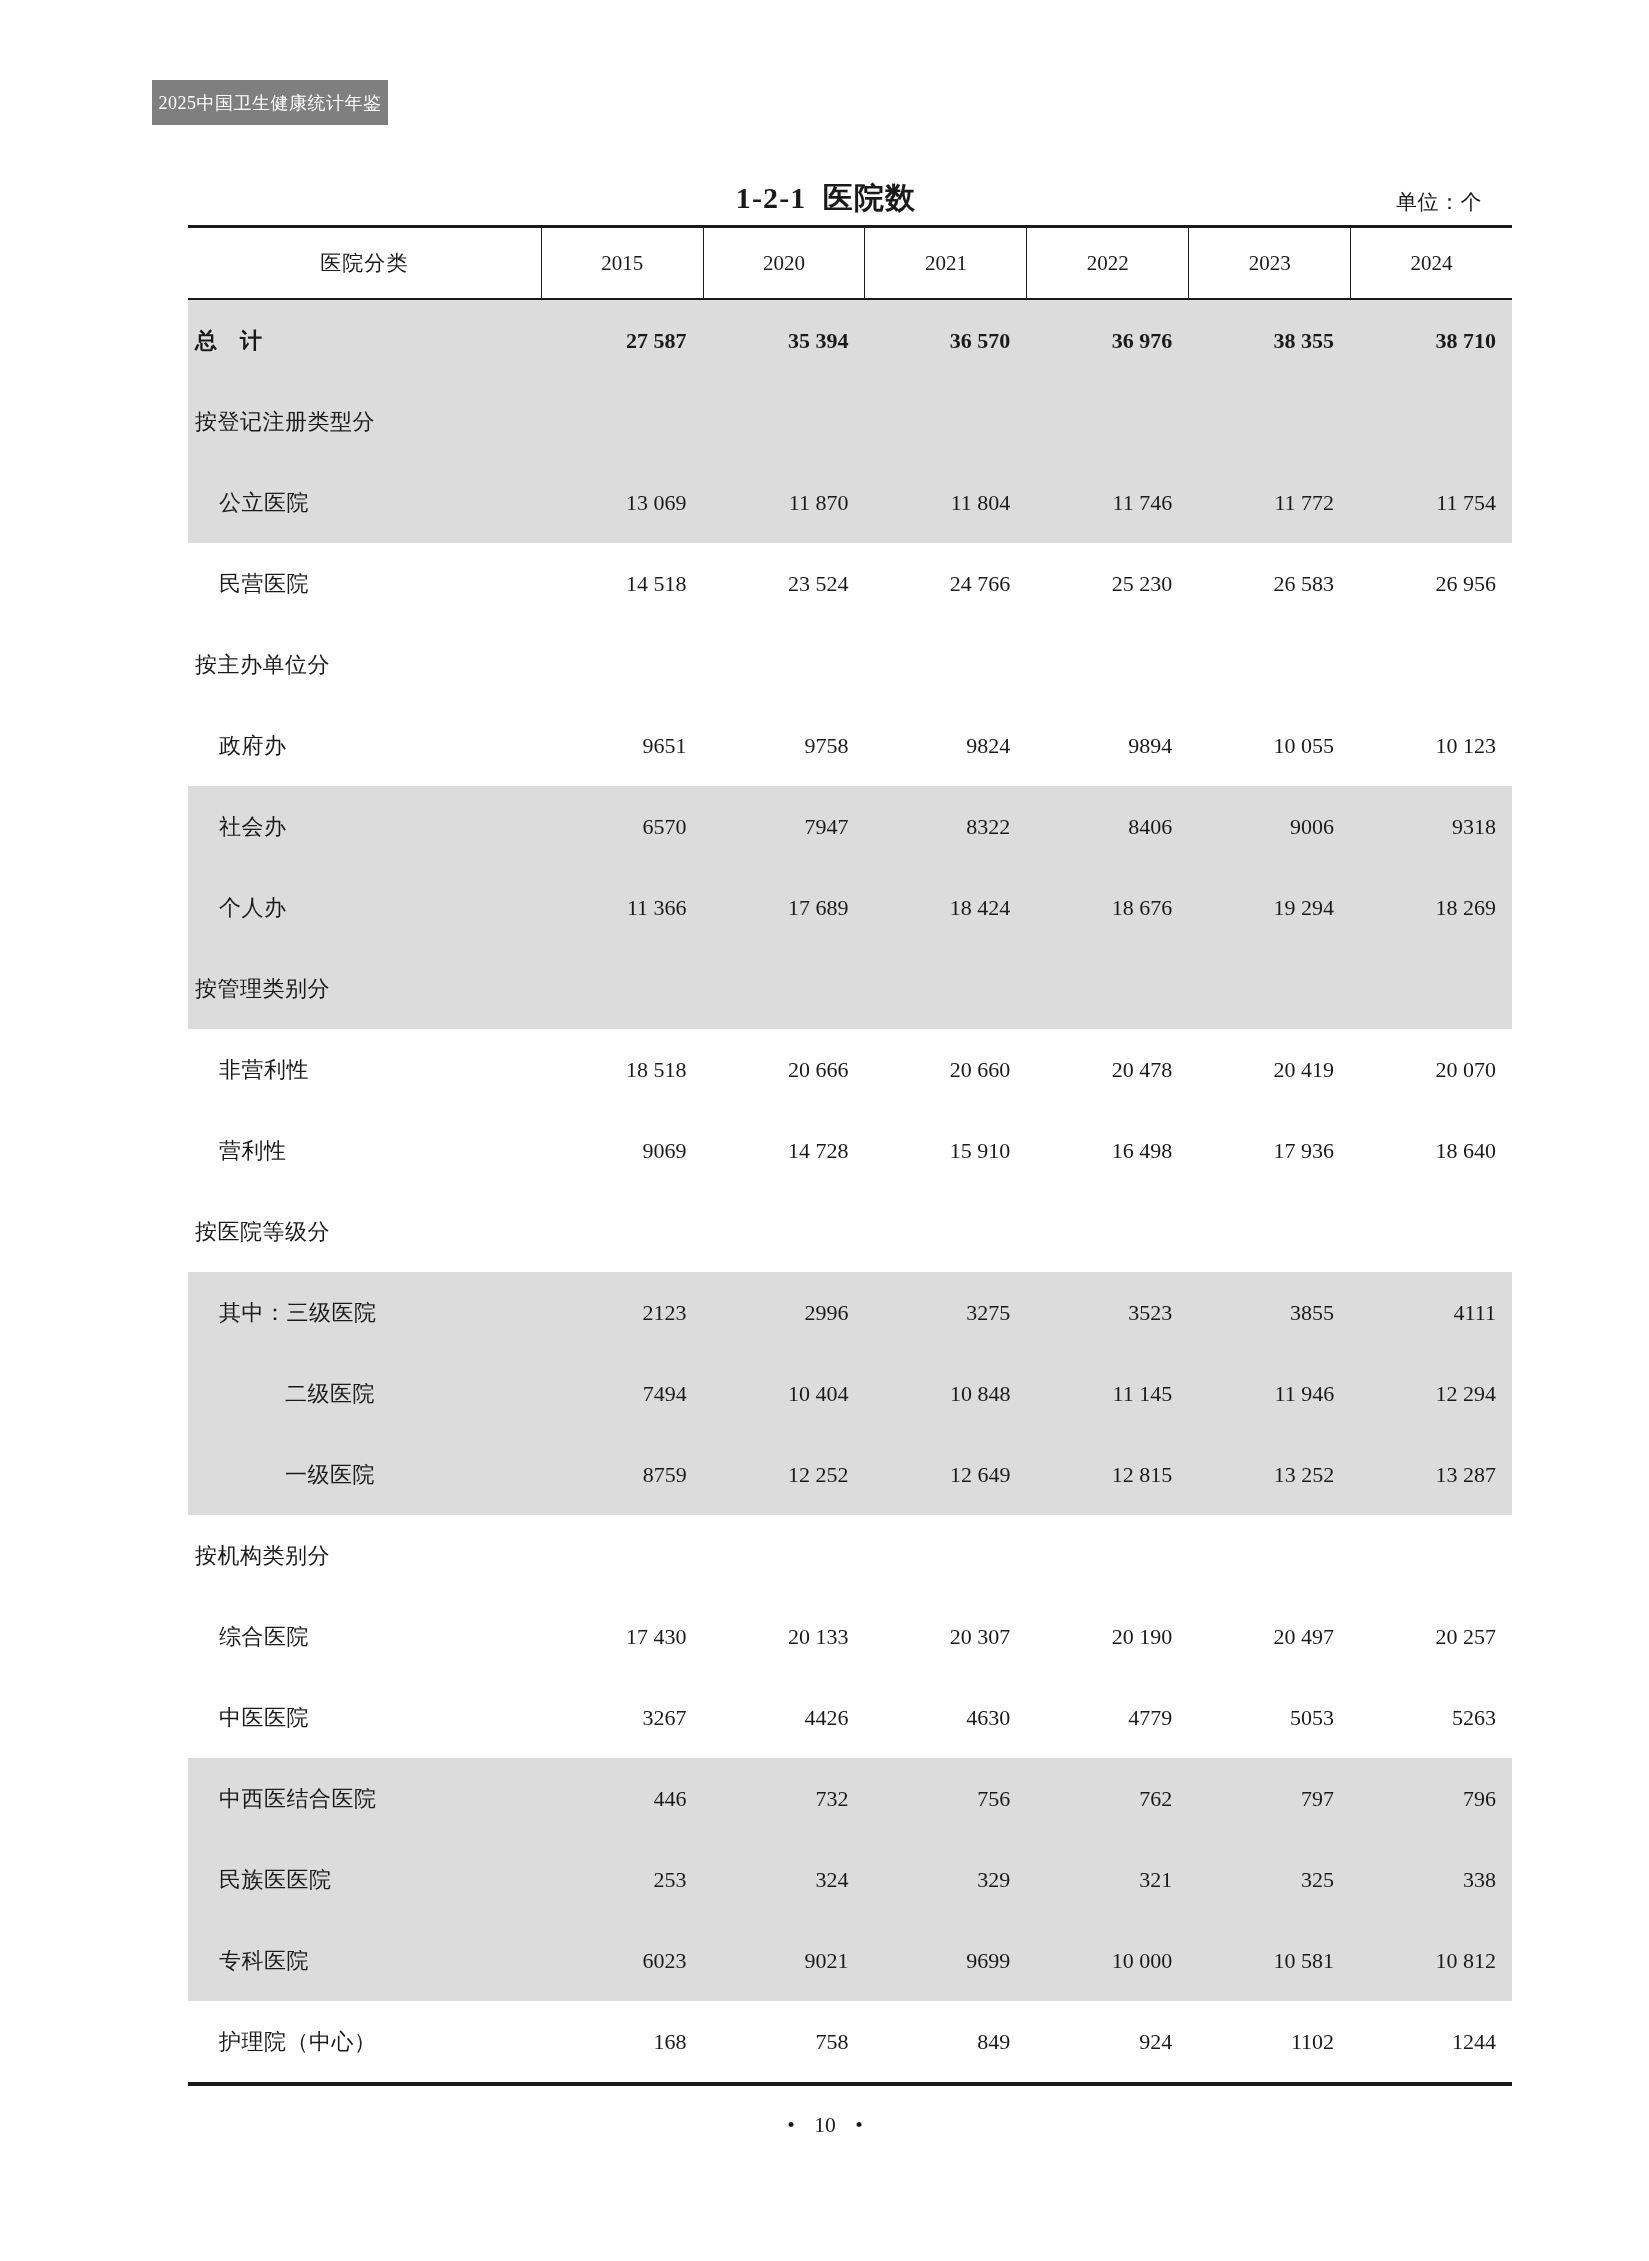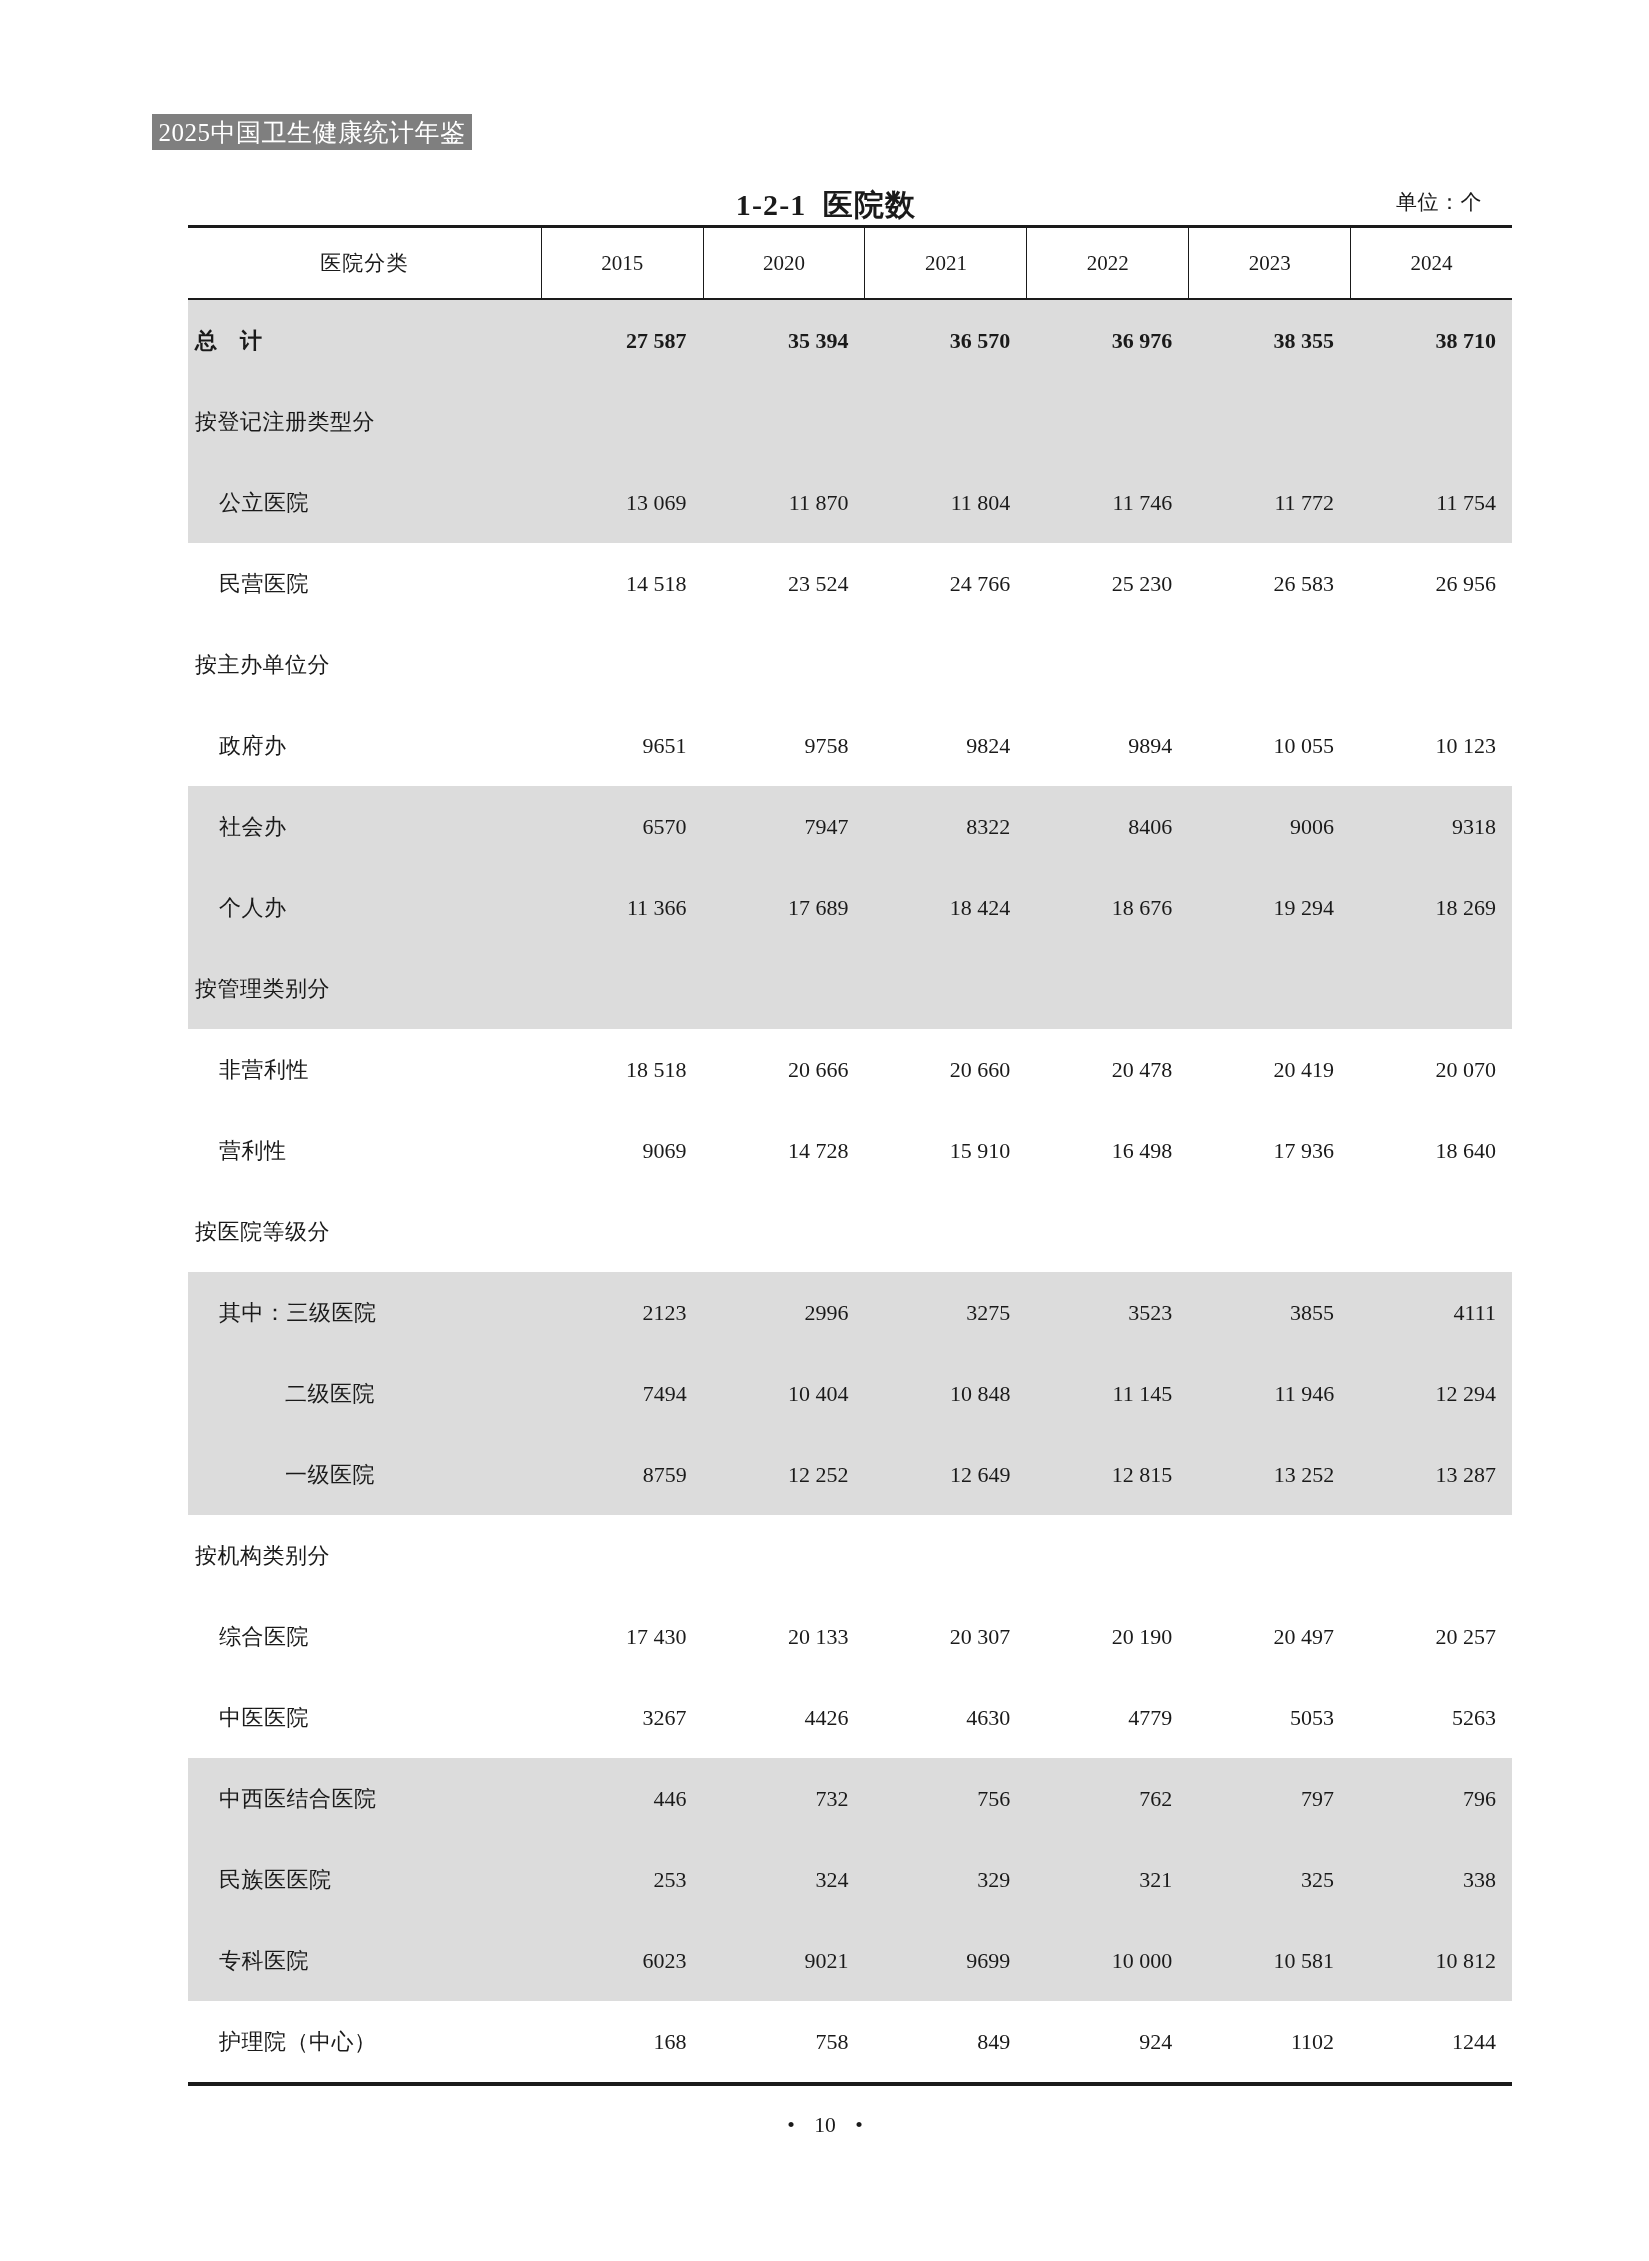--- a/index.html
+++ b/index.html
@@ -11,27 +11,27 @@
   html,body{margin:0;padding:0;}
   body{
     width:1650px;height:2261px;
     background:#ffffff;
     position:relative;
     font-family:"Liberation Serif","DejaVu Serif",serif;
     color:var(--text);
     overflow:hidden;
   }
   .badge{
-    position:absolute;left:152px;top:114px;height:36px;
+    position:absolute;left:152px;top:80px;height:45px;
     background:var(--badge);color:#ffffff;
     display:flex;align-items:center;
-    padding:0 6.5px;font-size:25px;letter-spacing:0.5px;
+    padding:0 6.5px;font-size:18px;letter-spacing:0.5px;
   }
   .title-row{
-    position:absolute;left:164px;top:185px;width:1324px;
+    position:absolute;left:164px;top:178px;width:1324px;
     text-align:center;font-size:30px;font-weight:bold;
     letter-spacing:1.1px;white-space:nowrap;
   }
   .title-row .table-title-text{margin-left:0.55em;}
   .unit{
     position:absolute;right:168px;top:188px;
     font-size:21px;letter-spacing:0.5px;
   }
   .table{
     position:absolute;left:164px;top:225px;width:1324px;

